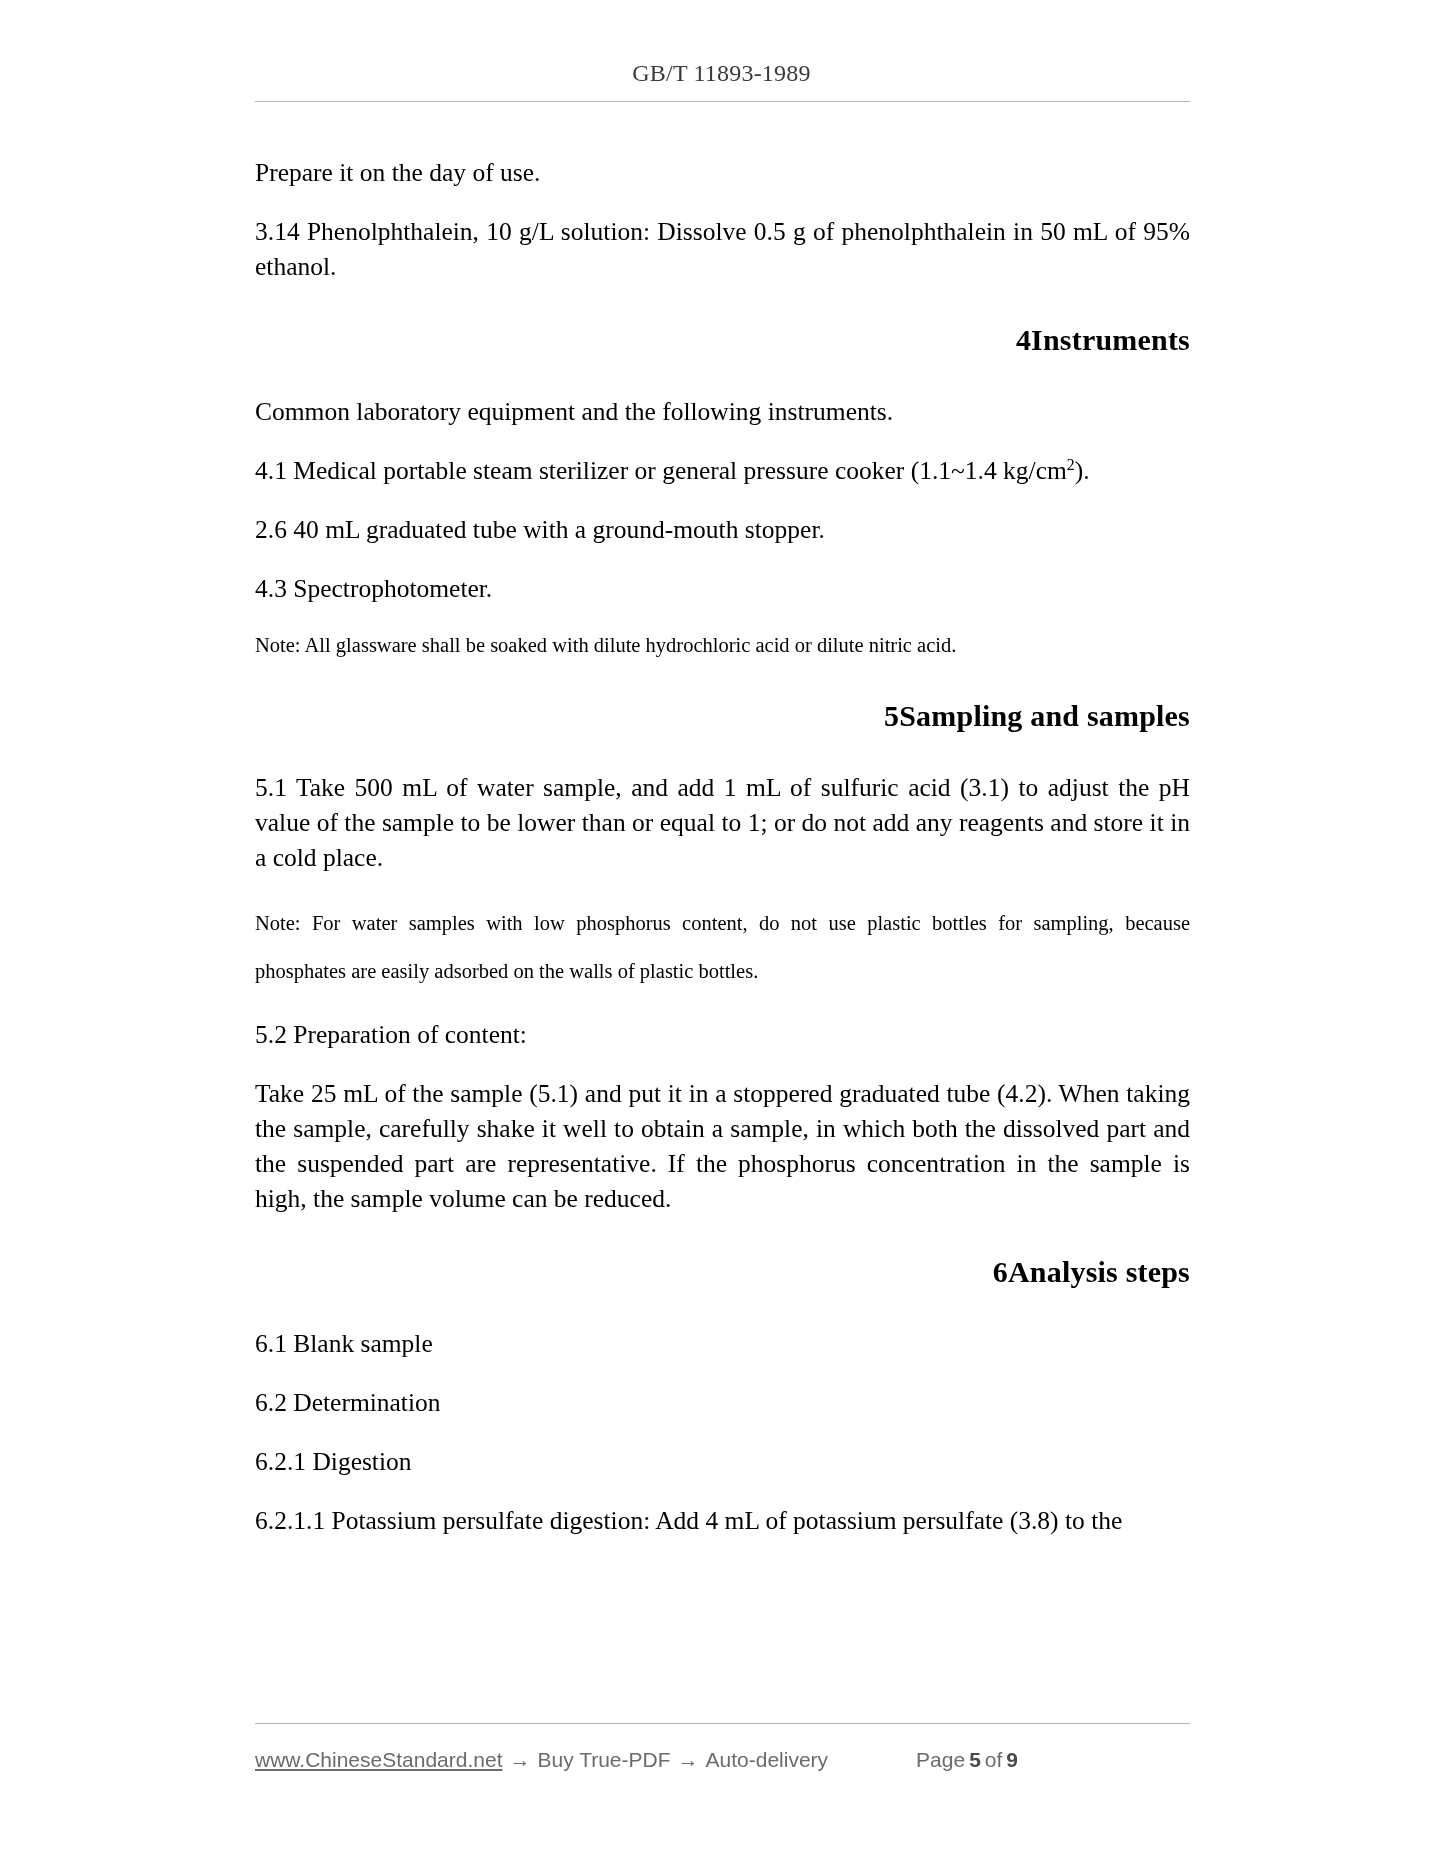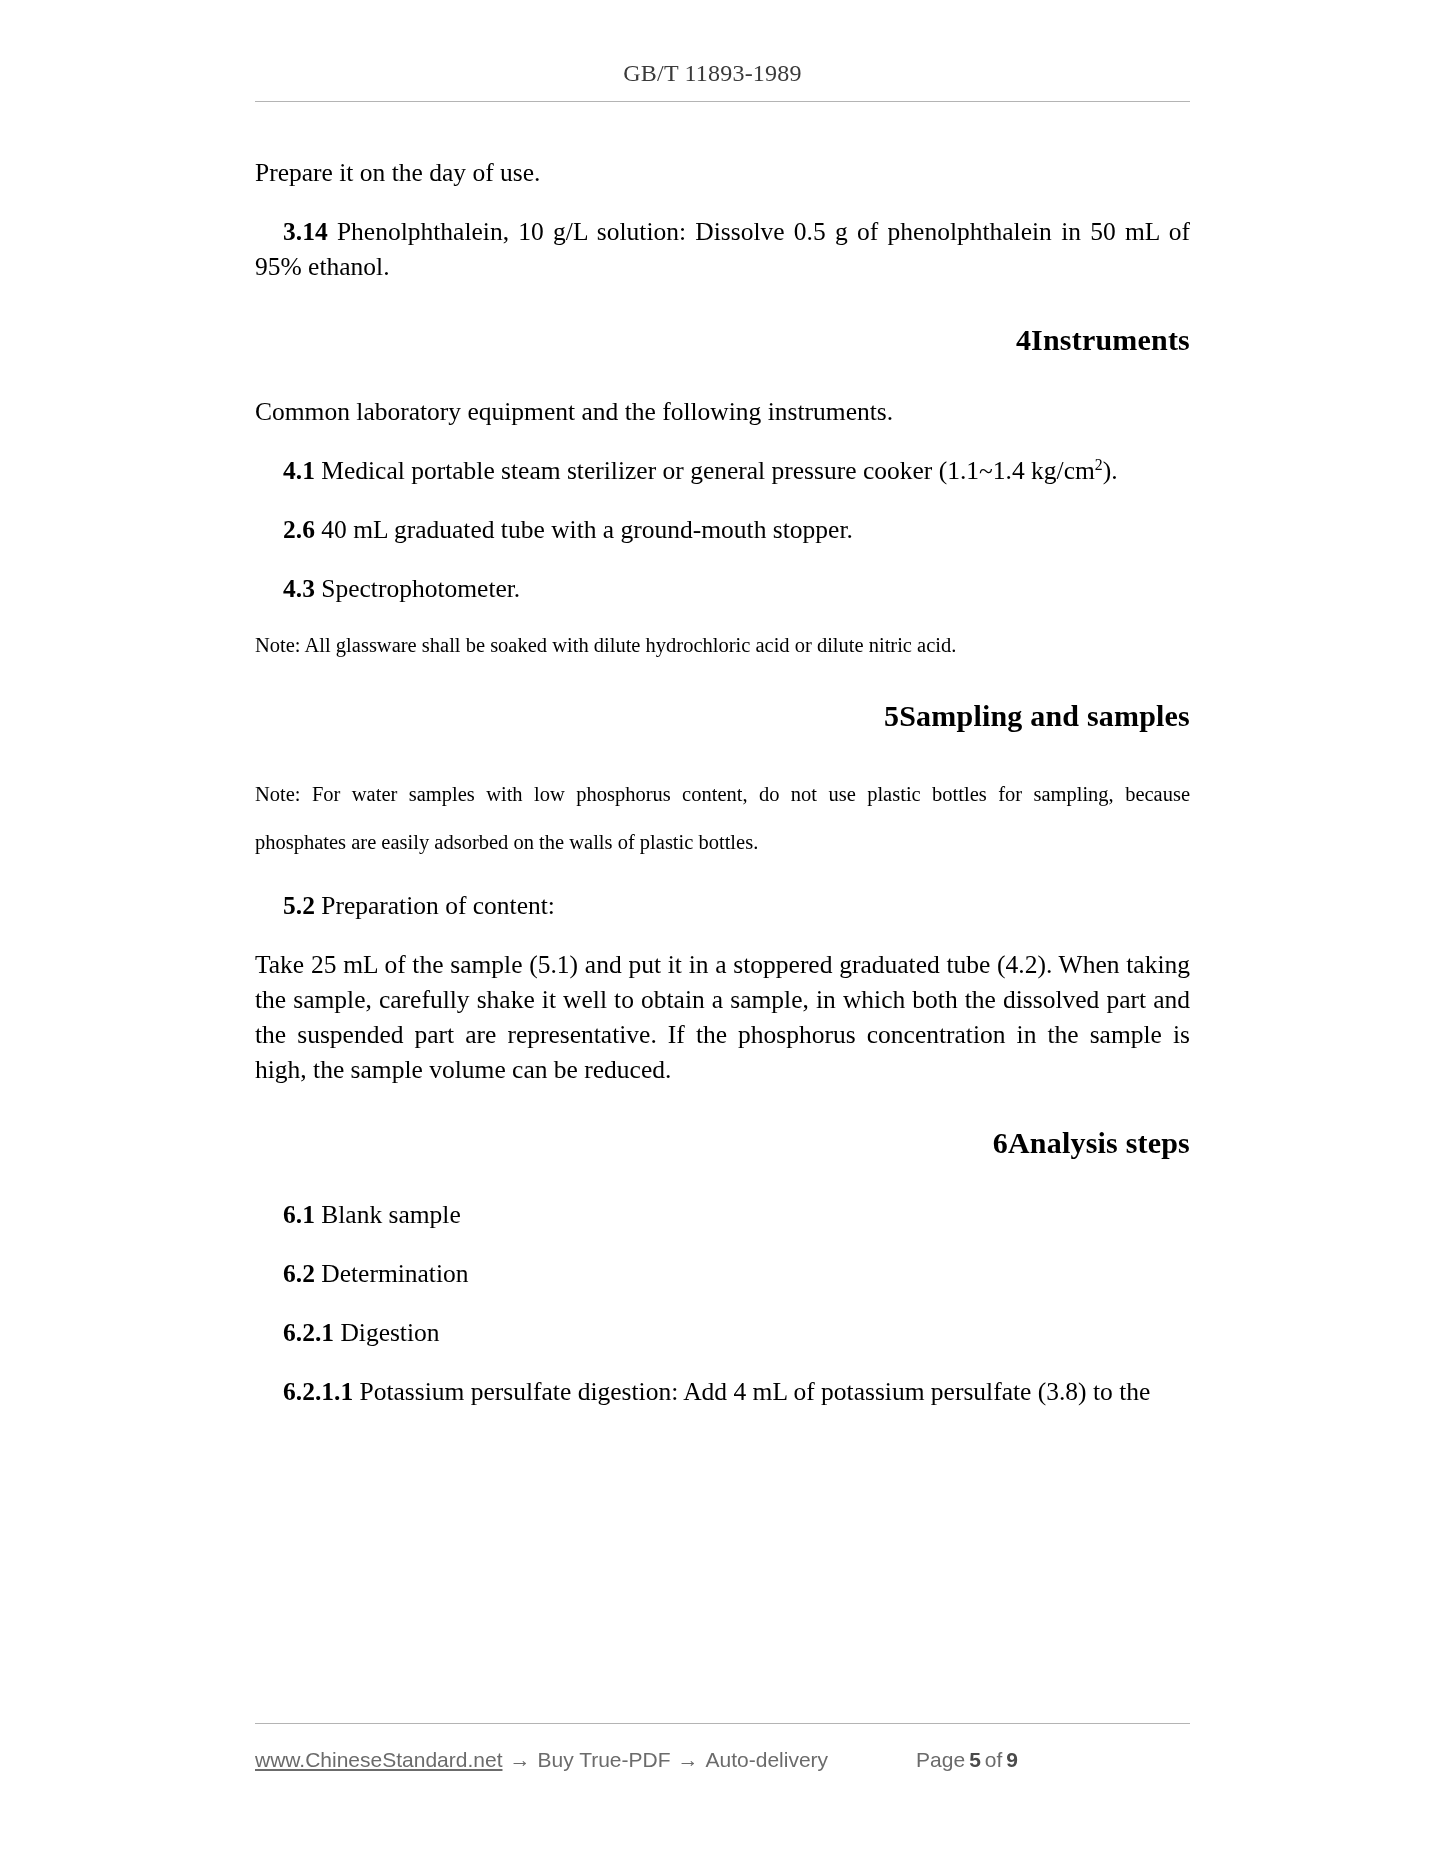--- a/index.html
+++ b/index.html
@@ -21,21 +21,21 @@
     left: 0;
     top: 0;
     width: 1445px;
     height: 1870px;
     background: #ffffff;
   }
 
   
   .header {
     position: absolute;
-    left: 245px;
+    left: 254px;
     top: 60px;
     width: 935px;
   }
   .header-title {
     text-align: center;
     font-size: 24px;
     color: #3a3a3a;
     font-family: "Liberation Serif", "DejaVu Serif", serif;
     letter-spacing: 0.2px;
   }
@@ -62,22 +62,21 @@
     line-height: 35px;
     text-align: justify;
     text-justify: inter-word;
   }
 
   .body-para {
     margin-bottom: 24px;
   }
 
   .num {
-    font-weight: bold;
-    margin-left: 28px;
+    font-weight: normal;
   }
 
   h2.section {
     margin: 0;
     font-size: 30px;
     font-weight: bold;
     line-height: 40px;
     letter-spacing: 0.2px;
   }
   .section-wrap {
@@ -178,20 +177,21 @@
     <p class="body-para"><span class="num">2.6</span><span> 40 mL graduated tube with a ground-mouth stopper.</span></p>
 
     <p class="body-para"><span class="num">4.3</span><span> Spectrophotometer.</span></p>
 
     <p class="note single">Note: All glassware shall be soaked with dilute hydrochloric acid or dilute nitric acid.</p>
 
     <div class="section-wrap">
       <h2 class="section"><span class="section-num">5</span><span>Sampling and samples</span></h2>
     </div>
 
+    <p class="body-para"><span class="num">5.1</span><span> Take 500 mL of water sample, and add 1 mL of sulfuric acid (3.1) to adjust the pH value of the sample to be lower than or equal to 1; or do not add any reagents and store it in a cold place.</span></p>
 
     <p class="note">Note: For water samples with low phosphorus content, do not use plastic bottles for sampling, because phosphates are easily adsorbed on the walls of plastic bottles.</p>
 
     <p class="body-para"><span class="num">5.2</span><span> Preparation of content:</span></p>
 
     <p class="body-para">Take 25 mL of the sample (5.1) and put it in a stoppered graduated tube (4.2). When taking the sample, carefully shake it well to obtain a sample, in which both the dissolved part and the suspended part are representative. If the phosphorus concentration in the sample is high, the sample volume can be reduced.</p>
 
     <div class="section-wrap">
       <h2 class="section"><span class="section-num">6</span><span>Analysis steps</span></h2>
     </div>

